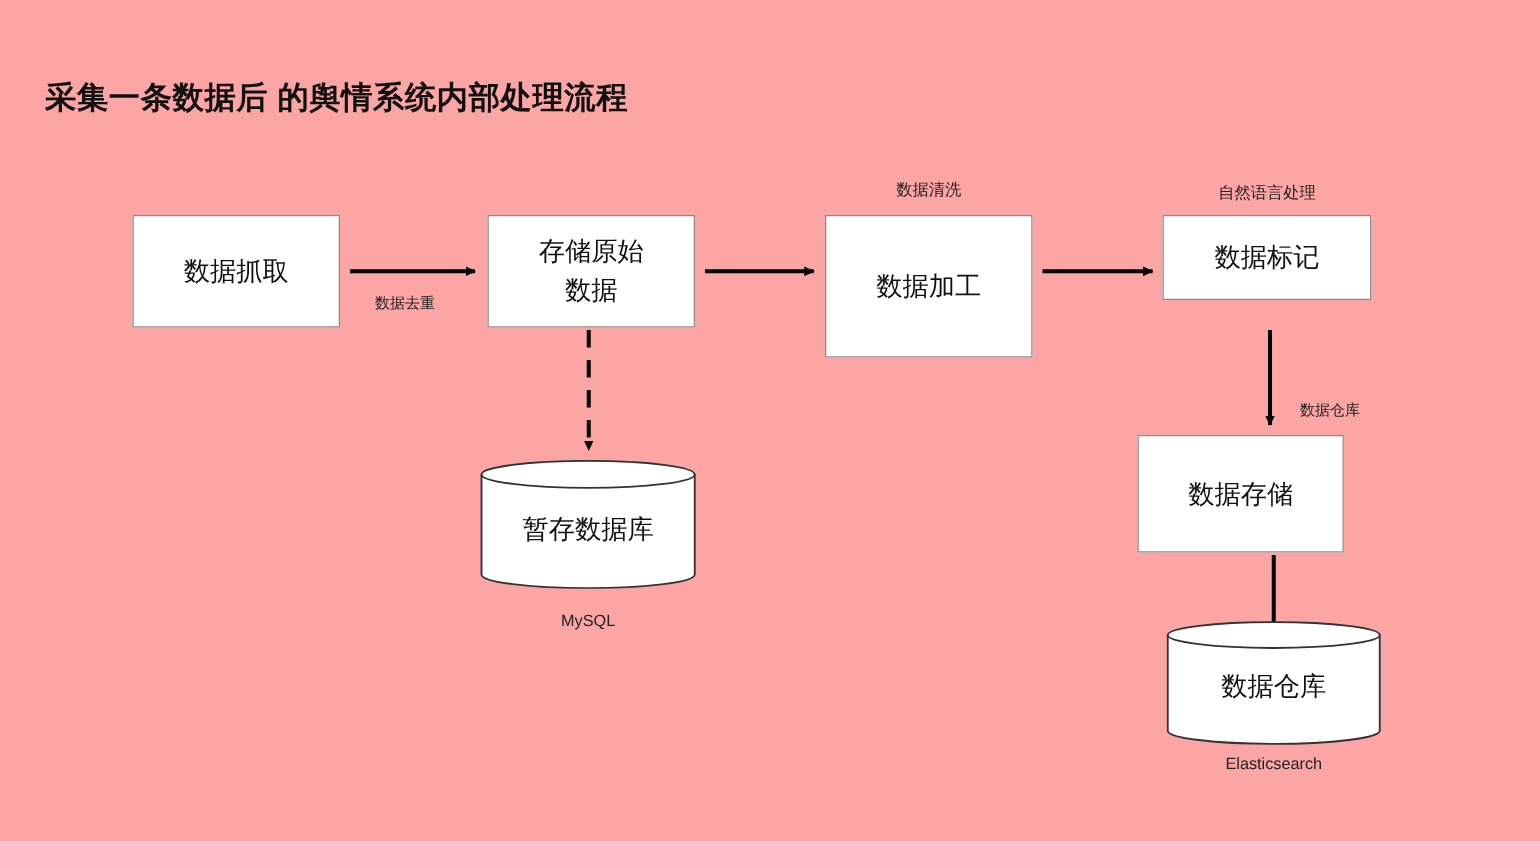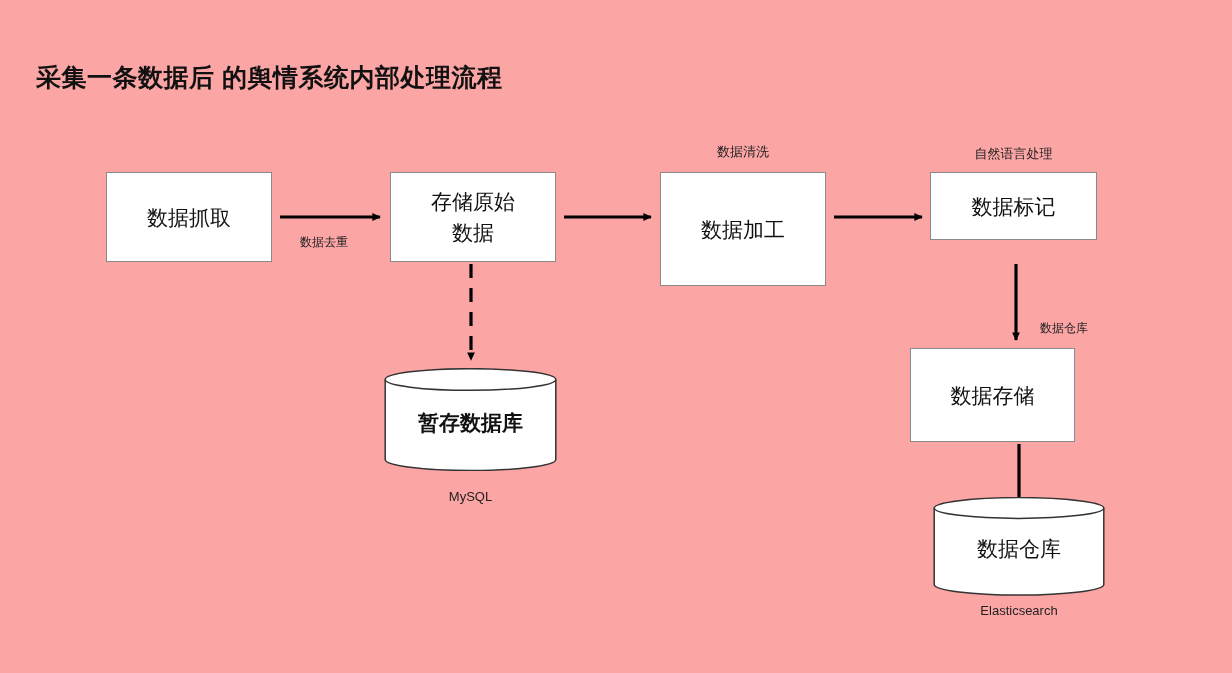--- a/index.html
+++ b/index.html
@@ -139,21 +139,21 @@
   </div>
 
   <div class="node-box" style="left:930px; top:172px; width:167px; height:68px;">
     <span class="node-label">数据标记</span>
   </div>
 
   <div class="node-box" style="left:910px; top:348px; width:165px; height:94px;justify-content:center;">
     <span class="node-label">数据存储</span>
   </div>
 
-  <div class="db-cyl" style="left:384px; top:368px; width:173px; height:103px;font-weight:bold;">
+  <div class="db-cyl" style="left:384px; top:368px; width:173px; height:103px;">
     <svg width="173" height="103" viewBox="0 0 173 103">
       <path d="M1.2,11.5 L1.2,91.5 A85.3,11 0 0 0 171.8,91.5 L171.8,11.5" fill="#ffffff" stroke="#333333" stroke-width="1.5"></path>
       <ellipse cx="86.5" cy="11.5" rx="85.3" ry="10.8" fill="#ffffff" stroke="#333333" stroke-width="1.5"></ellipse>
     </svg>
     <div class="db-text" style="top:41px;">暂存数据库</div>
   </div>
 
   <div class="caption" style="left:384px; top:489px; width:173px;">MySQL</div>
 
   <div class="db-cyl" style="left:933px; top:497px; width:172px; height:99px;">

